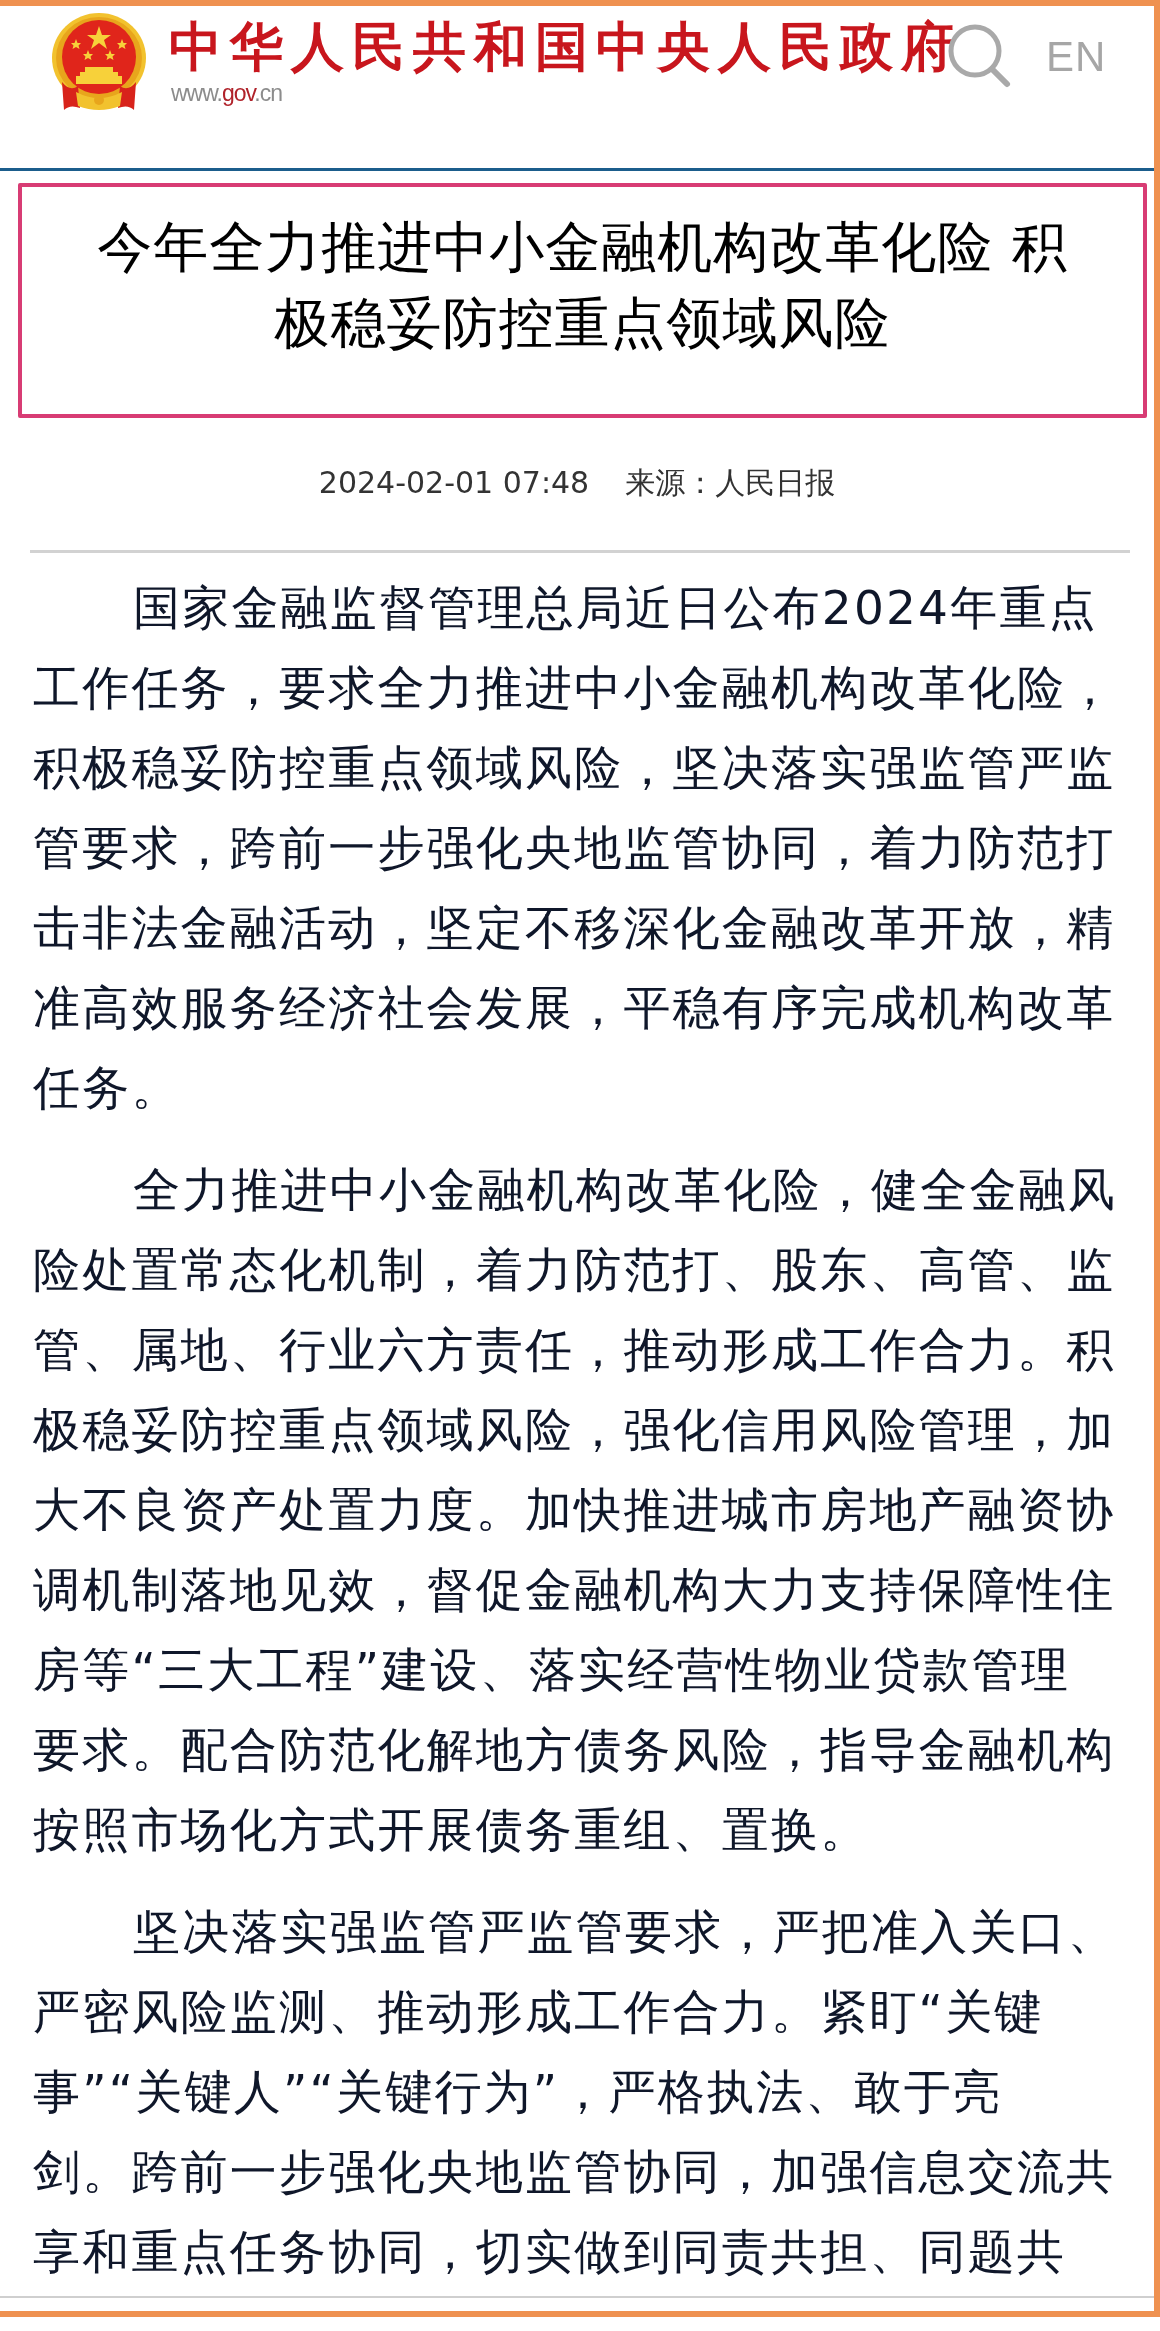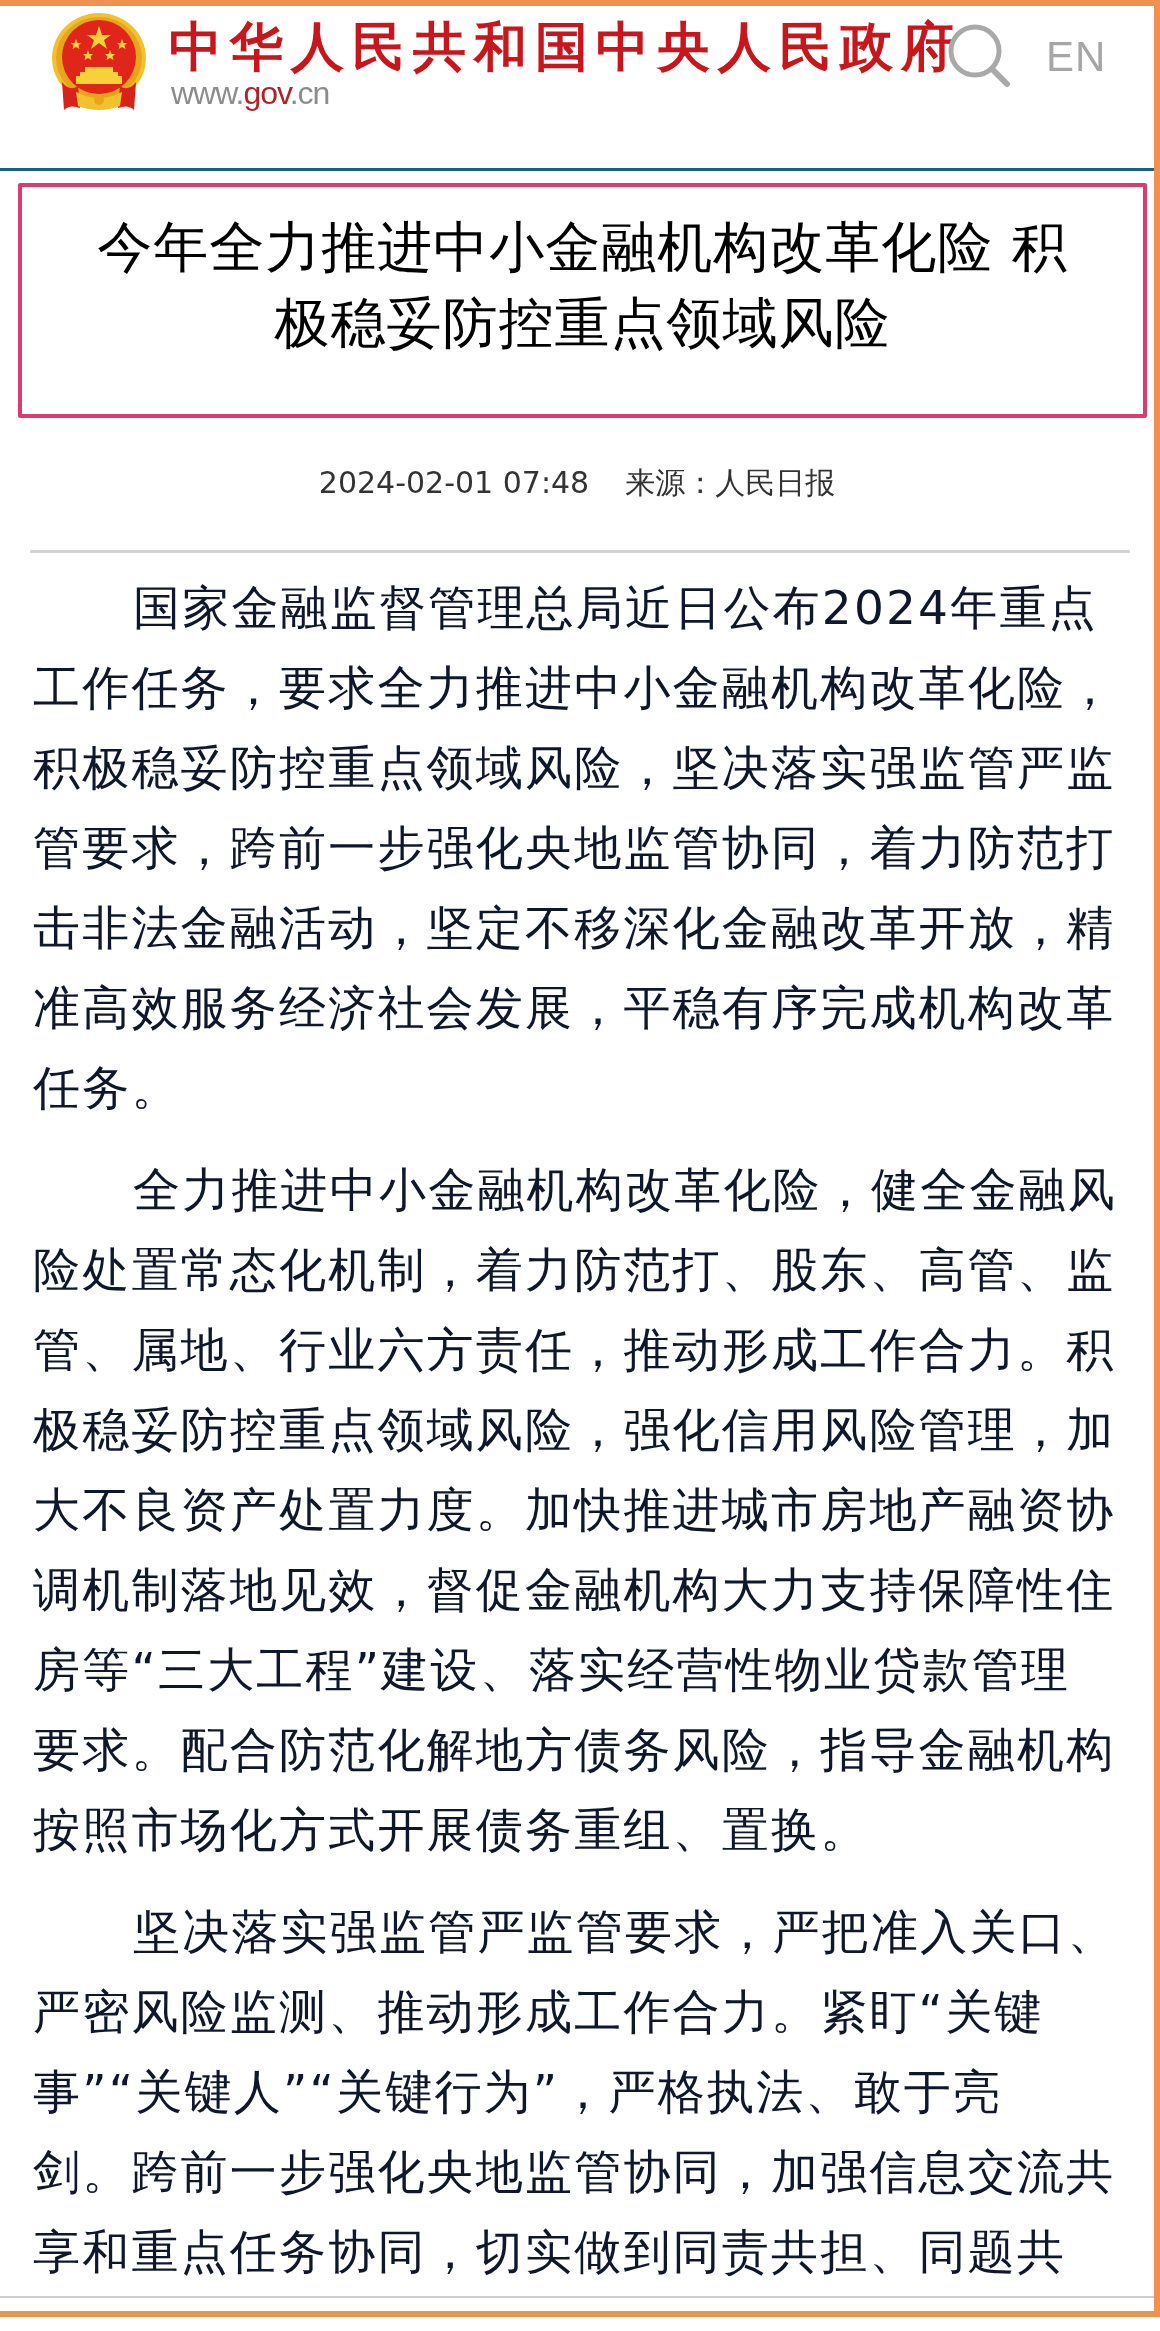--- a/index.html
+++ b/index.html
@@ -35,21 +35,21 @@
     position: absolute; left: 34px; top: 6px; width: 98px; height: 102px;
   }
   .site-title {
     position: absolute; left: 153px; top: 8px;
     font-size: 53px; font-weight: bold; color: #c8161d;
     letter-spacing: 8px; line-height: 66px; white-space: nowrap;
   }
   .site-url {
     position: absolute; left: 155px; top: 70px;
     font-family: "Liberation Sans", sans-serif;
-    font-size: 32px; color: #8c8c8c; line-height: 34px;
+    font-size: 23px; color: #8c8c8c; line-height: 34px;
     letter-spacing: -1px;
   }
   .site-url .gov { color: #b0222a; }
   .search-btn {
     position: absolute; left: 928px; top: 14px; width: 72px; height: 72px;
     cursor: pointer;
   }
   .lang-btn {
     position: absolute; left: 1030px; top: 16px;
     font-family: "Liberation Sans", sans-serif;

